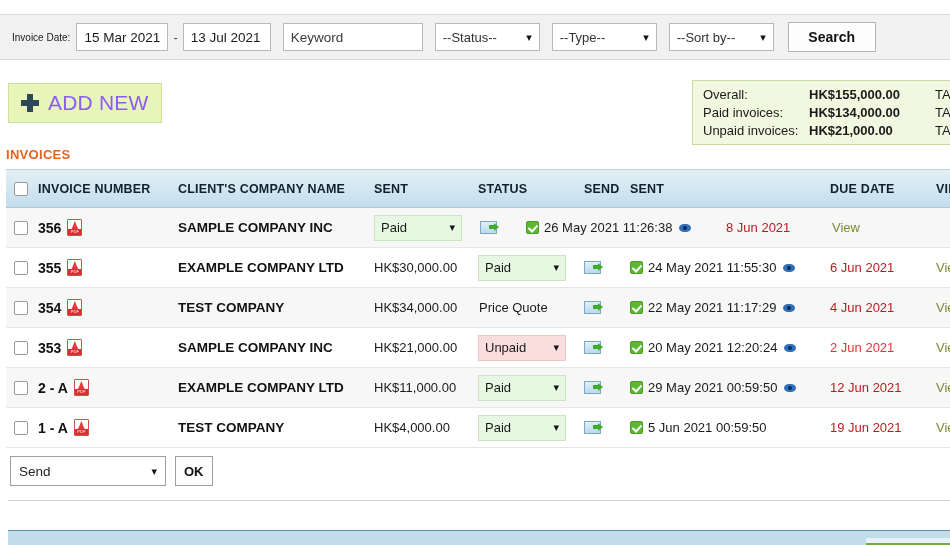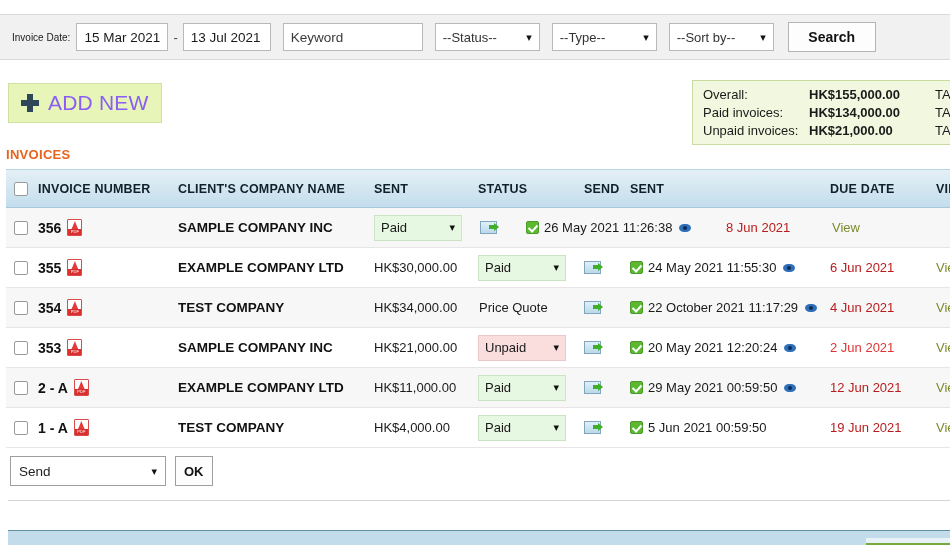--- a/index.html
+++ b/index.html
@@ -369,21 +369,21 @@
             <span class="stat-plain">Price Quote</span>
           </div>
           <div class="cell c-send">
             <span class="send-icon">
               <span class="env"></span>
               <span class="arr"></span>
             </span>
           </div>
           <div class="cell c-sent">
             <span class="check-icon"></span>
-            <span class="sent-text">22 October 2021 11:17:29</span>
+            <span class="sent-text">22 May 2021 11:17:29</span>
             <span class="eye-icon"></span>
           </div>
           <div class="cell c-due">
             <span class="due-val">4 Jun 2021</span>
           </div>
           <div class="cell c-view">
             <span class="view-link">View</span>
           </div>
         </div>
         <div class="row even">

